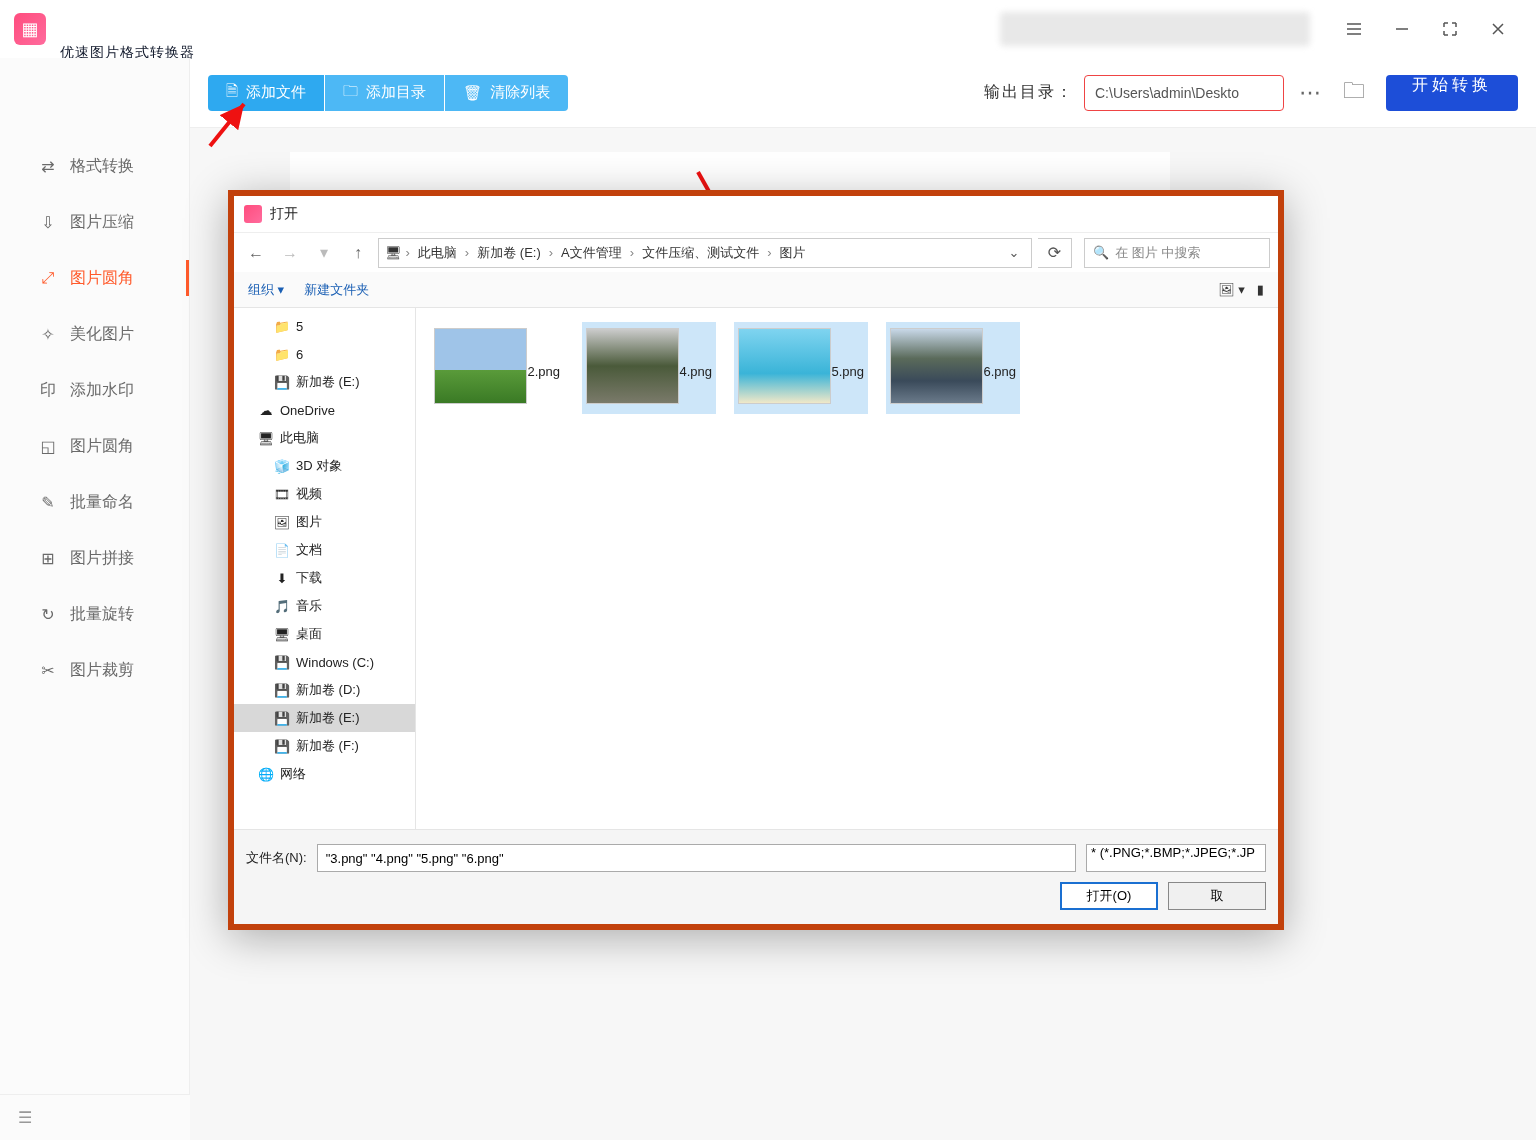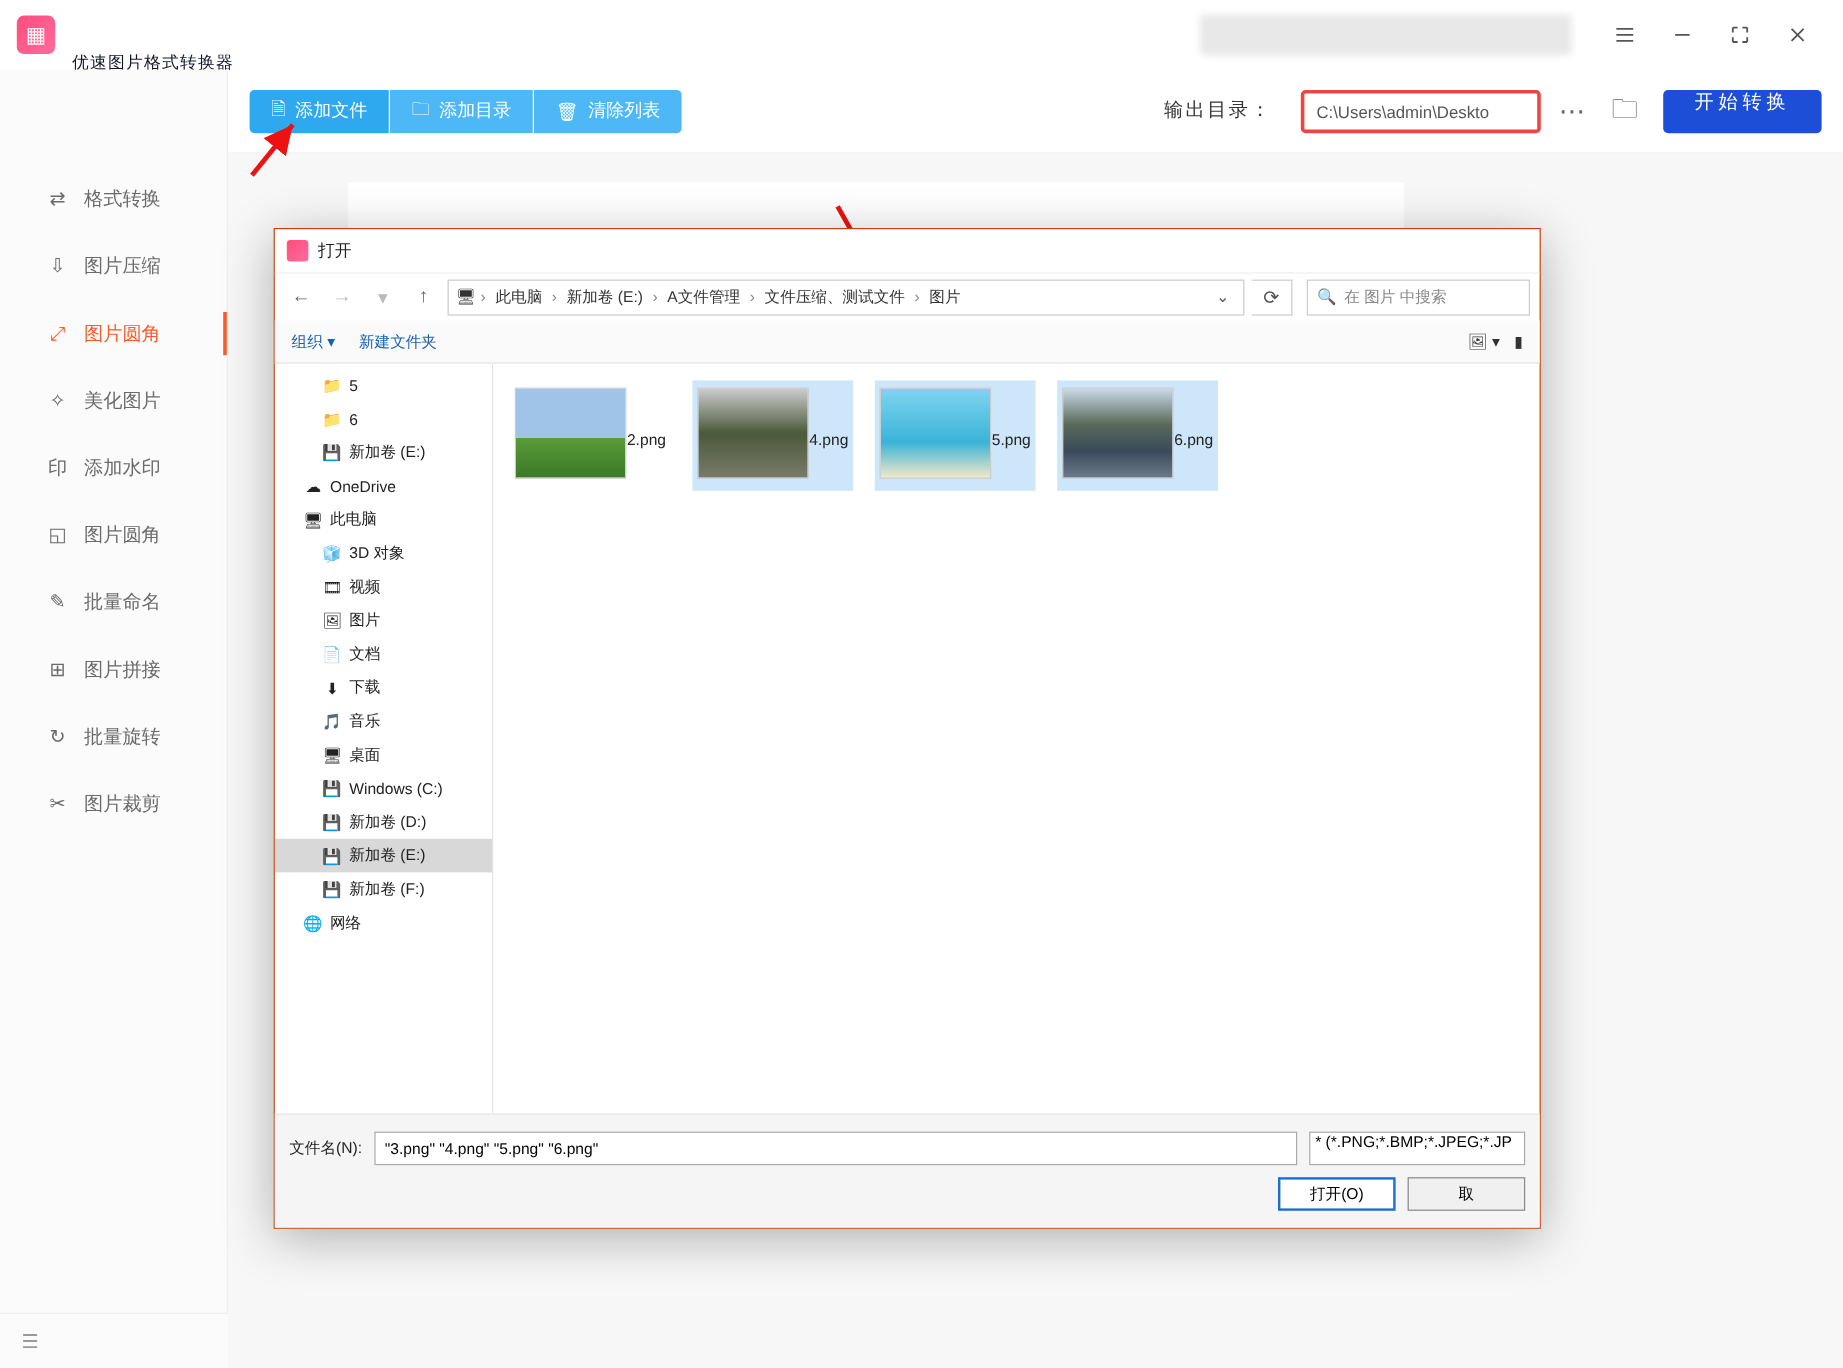--- a/index.html
+++ b/index.html
@@ -23,36 +23,36 @@
 .sidebar-icon { width: 20px; height: 20px; display: inline-flex; align-items: center; justify-content: center; }
 
 .main { flex:1; display:flex; flex-direction:column; }
 .toolbar { height: 70px; display: flex; align-items: center; padding: 0 18px; border-bottom: 1px solid #eee; gap: 0; }
 .btn-primary { height: 36px; padding: 0 18px; background:#2ea9f0; color:#fff; font-size:15px; display:flex; align-items:center; gap:8px; }
 .btn-primary.light { background:#4db8f5; }
 .btn-primary:first-child { border-radius: 4px 0 0 4px; }
 .btn-primary.last { border-radius: 0 4px 4px 0; }
 .btn-sep { width:1px; height:36px; background:rgba(255,255,255,.3); }
 .toolbar-spacer { flex:1; }
-.out-label { font-size:16px; color:#333; margin-right:24px; letter-spacing:2px; }
-.out-input { width: 200px; height: 36px; border:3px solid #ef4444; border-radius:4px; padding:0 10px; font-size:14px; color:#555; background:#fff; }
+.out-label { font-size:16px; color:#333; margin-right:10px; letter-spacing:2px; }
+.out-input { width: 200px; height: 36px; border:1px solid #ef4444; border-radius:4px; padding:0 10px; font-size:14px; color:#555; background:#fff; }
 .icon-btn { width:36px; height:36px; display:flex; align-items:center; justify-content:center; color:#666; font-size:22px; margin-left:8px; }
 .start-btn { height:36px; padding:0 26px; background:#1d4ed8; color:#fff; font-size:16px; border-radius:4px; margin-left:14px; letter-spacing:4px; }
 
 .content { flex:1; background:#f7f7f7; padding: 24px 100px; }
 .canvas { background:#fff; width: 880px; height: 40px; }
 
 .bottom-bar { position:absolute; left:0; bottom:0; width:190px; height:46px; background:#fbfbfb; border-top:1px solid #eee; display:flex; align-items:center; padding-left:18px; color:#999; }
 
 
 .arrow { position:absolute; pointer-events:none; }
 .arrow svg { overflow:visible; }
 
 
-.dialog { position:absolute; left:228px; top:190px; width:1056px; height:834px; background:#fff; border:1px solid #c2410c; box-shadow: 0 8px 40px rgba(0,0,0,.3); display:flex; flex-direction:column; }
+.dialog { position:absolute; left:228px; top:190px; width:1056px; height:740px; background:#fff; border:6px solid #c2410c; box-shadow: 0 8px 40px rgba(0,0,0,.3); display:flex; flex-direction:column; }
 .dlg-title { height:36px; display:flex; align-items:center; padding:0 10px; gap:8px; font-size:14px; color:#222; }
 .dlg-logo { width:18px; height:18px; background:linear-gradient(135deg,#ff4d7e,#ff6b9d); border-radius:3px; }
 .dlg-nav { height:40px; display:flex; align-items:center; padding:0 8px; gap:6px; border-top:1px solid #eee; }
 .nav-btn { width:28px; height:28px; display:flex; align-items:center; justify-content:center; color:#666; font-size:16px; }
 .nav-btn.disabled { color:#bbb; }
 .breadcrumb { flex:1; height:30px; border:1px solid #ccc; background:#fff; display:flex; align-items:center; padding:0 6px; font-size:13px; color:#333; gap:4px; }
 .crumb { padding:0 4px; }
 .crumb-sep { color:#888; }
 .crumb-drop { width:22px; text-align:center; color:#555; }
 .refresh-box { width:34px; height:30px; border:1px solid #ccc; border-left:none; display:flex; align-items:center; justify-content:center; color:#555; }

